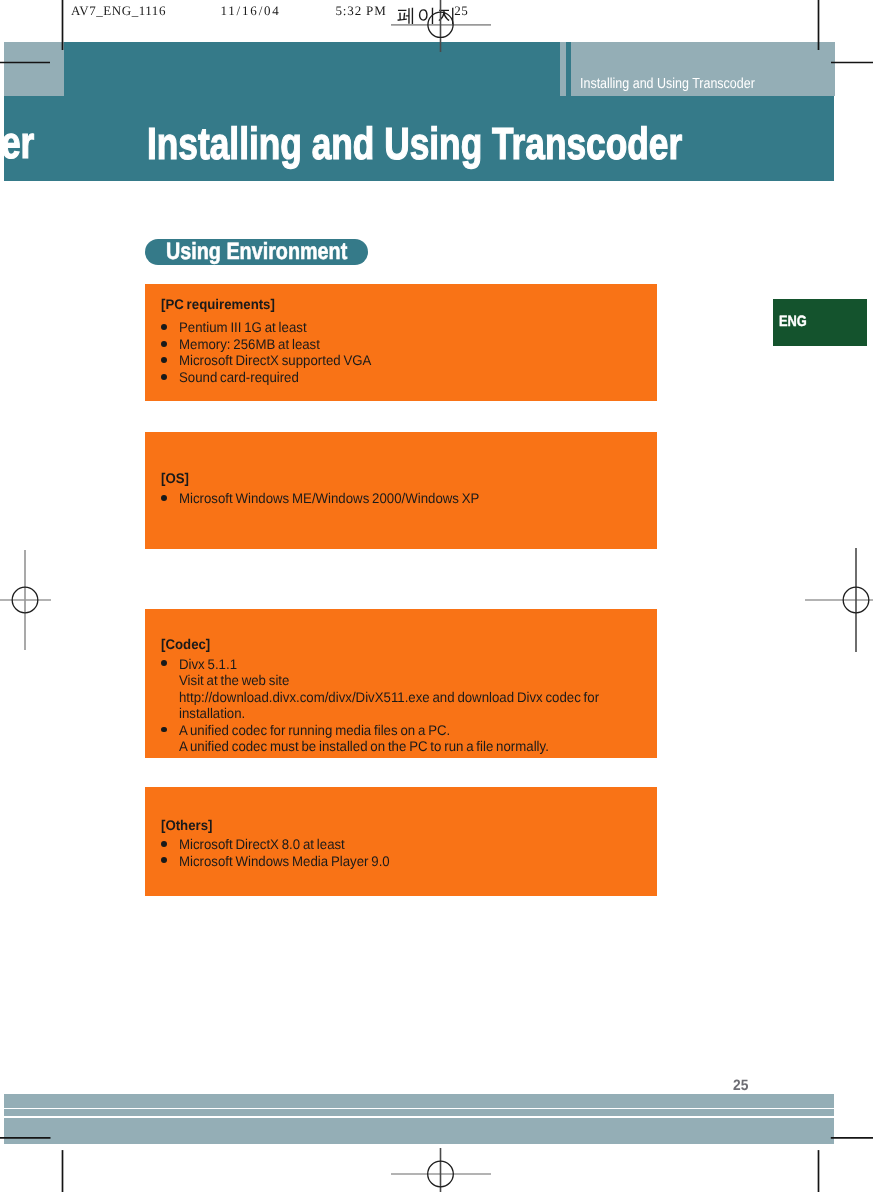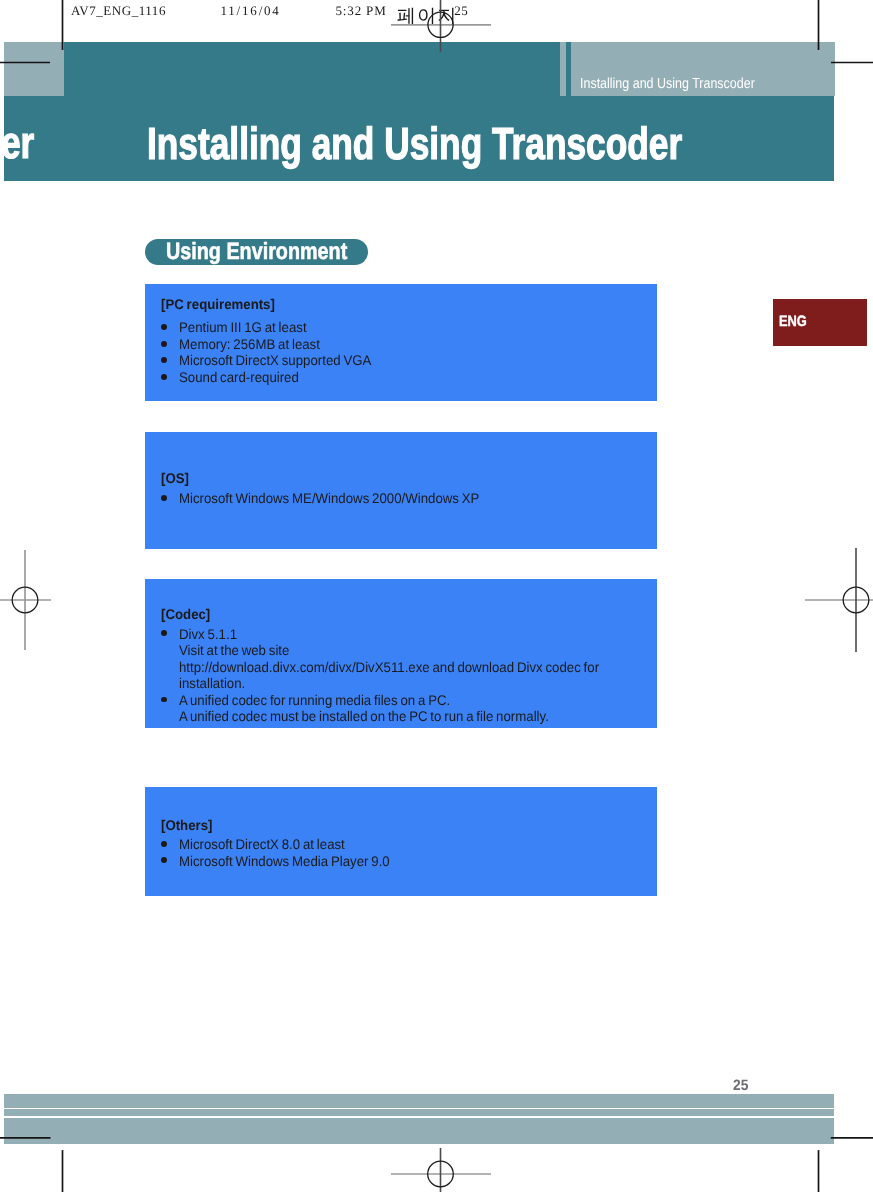--- a/index.html
+++ b/index.html
@@ -37,29 +37,29 @@
     position:absolute; left:145px; top:239px; width:223px; height:26px;
     background:#357a89; border-radius:13px; color:#fff; overflow:hidden;
   }
   .tab-label {
     position:absolute; left:20.8px; top:0.3px; font-size:23.6px; font-weight:bold;
     white-space:nowrap; transform:scaleX(0.838); transform-origin:left top;
     -webkit-text-stroke:0.55px #fff;
   }
 
   
-  .box { position:absolute; left:145px; width:511.8px; background:#3b82f6; }
+  .box { position:absolute; left:145px; width:511.8px; background:#f97316; }
   .tline { position:absolute; font-size:14px; color:#1a1a1a; white-space:nowrap;
            line-height:14px; word-spacing:-0.9px;
            transform:scaleX(0.9455); transform-origin:left top; }
   .tline.bold { font-weight:bold; }
   .bullet-dot { position:absolute; width:5.9px; height:5.9px; border-radius:50%; background:#1a1a1a; }
 
   
-  .engtab { position:absolute; left:773px; top:298.6px; width:94px; height:47px; background:#7f1d1d; }
+  .engtab { position:absolute; left:773px; top:298.6px; width:94px; height:47px; background:#14532d; }
   .engtab-label { position:absolute; left:6px; top:14.5px; color:#fff; font-size:15px; font-weight:bold;
                   white-space:nowrap; transform:scaleX(0.855); transform-origin:left top;
                   -webkit-text-stroke:0.4px #fff; }
 
   
   .pageno { position:absolute; left:732.6px; top:1076.5px; font-size:15px; font-weight:bold; color:#6d6d73;
             transform:scaleX(0.92); transform-origin:left top; }
 
   
   .fbar { position:absolute; left:4px; width:830px; background:#94aeb6; }
@@ -101,21 +101,21 @@
         <div class="bullet-dot" style="top: 73.2px; left: 15.8px;"></div>
         <div class="tline" style="top: 69.4px; left: 34px;">Microsoft DirectX supported VGA</div>
         <div class="bullet-dot" style="top: 89.75px; left: 15.8px;"></div>
         <div class="tline" style="top: 85.95px; left: 34px;">Sound card-required</div>
       </div>
       <div class="box" style="top: 432px; height: 117.3px;">
         <div class="tline bold" style="top: 39.1px; left: 15.5px;">[OS]</div>
         <div class="bullet-dot" style="top: 62.7px; left: 15.8px;"></div>
         <div class="tline" style="top: 58.9px; left: 34px;">Microsoft Windows ME/Windows 2000/Windows XP</div>
       </div>
-      <div class="box" style="top: 579px; height: 149px;">
+      <div class="box" style="top: 609px; height: 149px;">
         <div class="tline bold" style="top: 28.1px; left: 15.5px;">[Codec]</div>
         <div class="bullet-dot" style="top: 51.3px; left: 15.8px;"></div>
         <div class="tline" style="top: 47.5px; left: 34px;">Divx 5.1.1</div>
         <div class="tline" style="top: 64.05px; left: 34px;">Visit at the web site</div>
         <div class="tline" style="top: 80.6px; left: 34px;">http://download.divx.com/divx/DivX511.exe and download Divx codec for</div>
         <div class="tline" style="top: 97.15px; left: 34px;">installation.</div>
         <div class="bullet-dot" style="top: 117.5px; left: 15.8px;"></div>
         <div class="tline" style="top: 113.7px; left: 34px;">A unified codec for running media files on a PC.</div>
         <div class="tline" style="top: 130.25px; left: 34px;">A unified codec must be installed on the PC to run a file normally.</div>
       </div>

